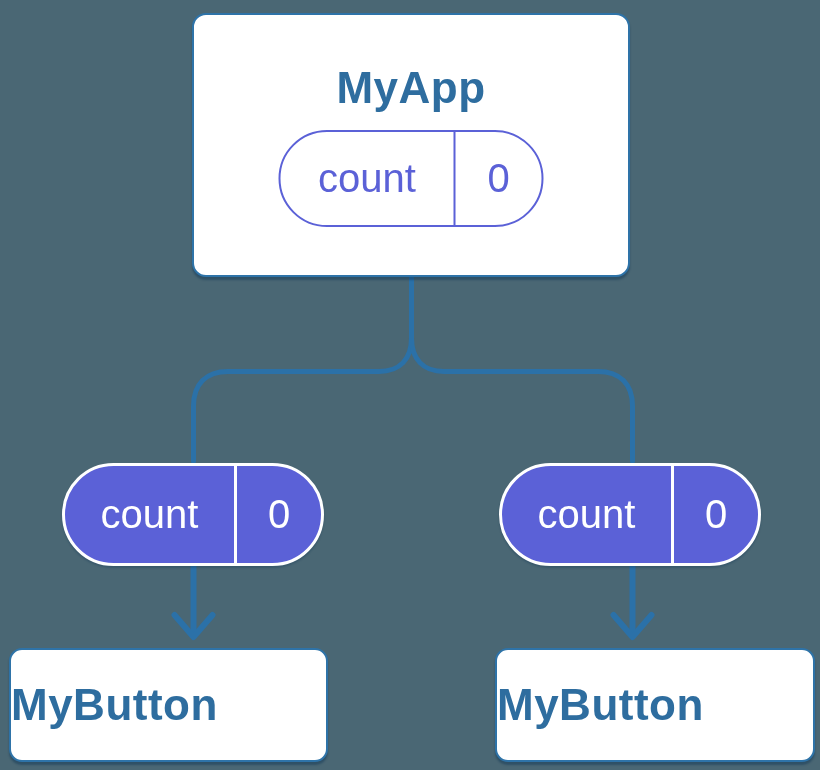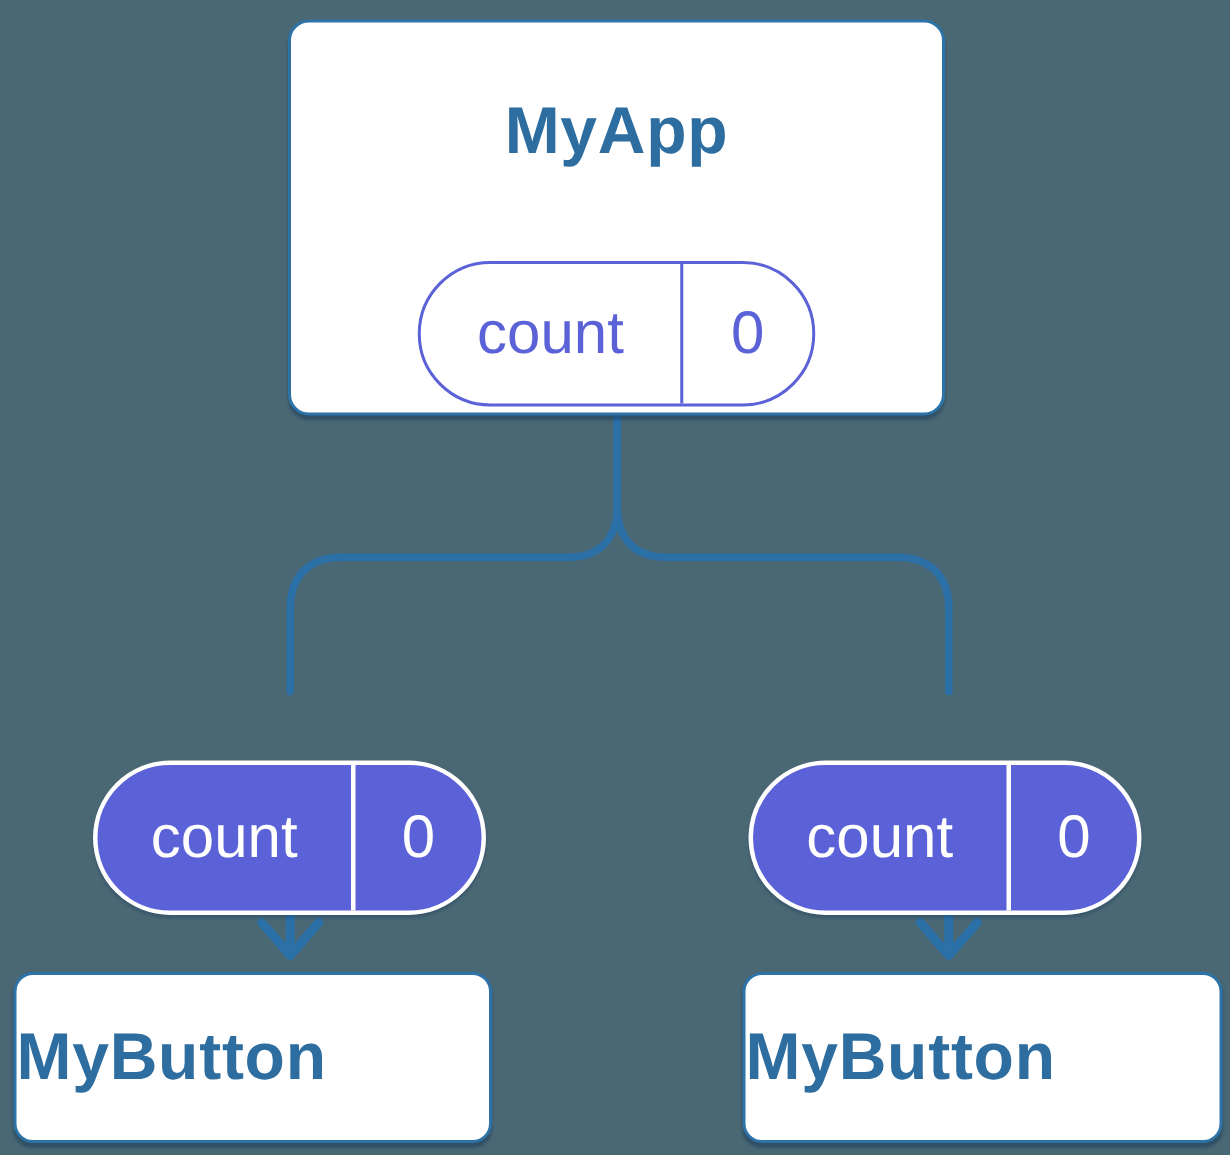--- a/index.html
+++ b/index.html
@@ -65,21 +65,20 @@
     position: static;
     width: auto;
   }
   
   .pill {
     position: absolute;
     display: flex;
     box-sizing: border-box;
     align-items: stretch;
     font-size: 40px;
-    margin-top: 44px;
   }
   .pill-section {
     display: flex;
     align-items: center;
     justify-content: center;
   }
   .pill-outline {
     left: 50%;
     transform: translateX(-50%);
     top: 115px;

